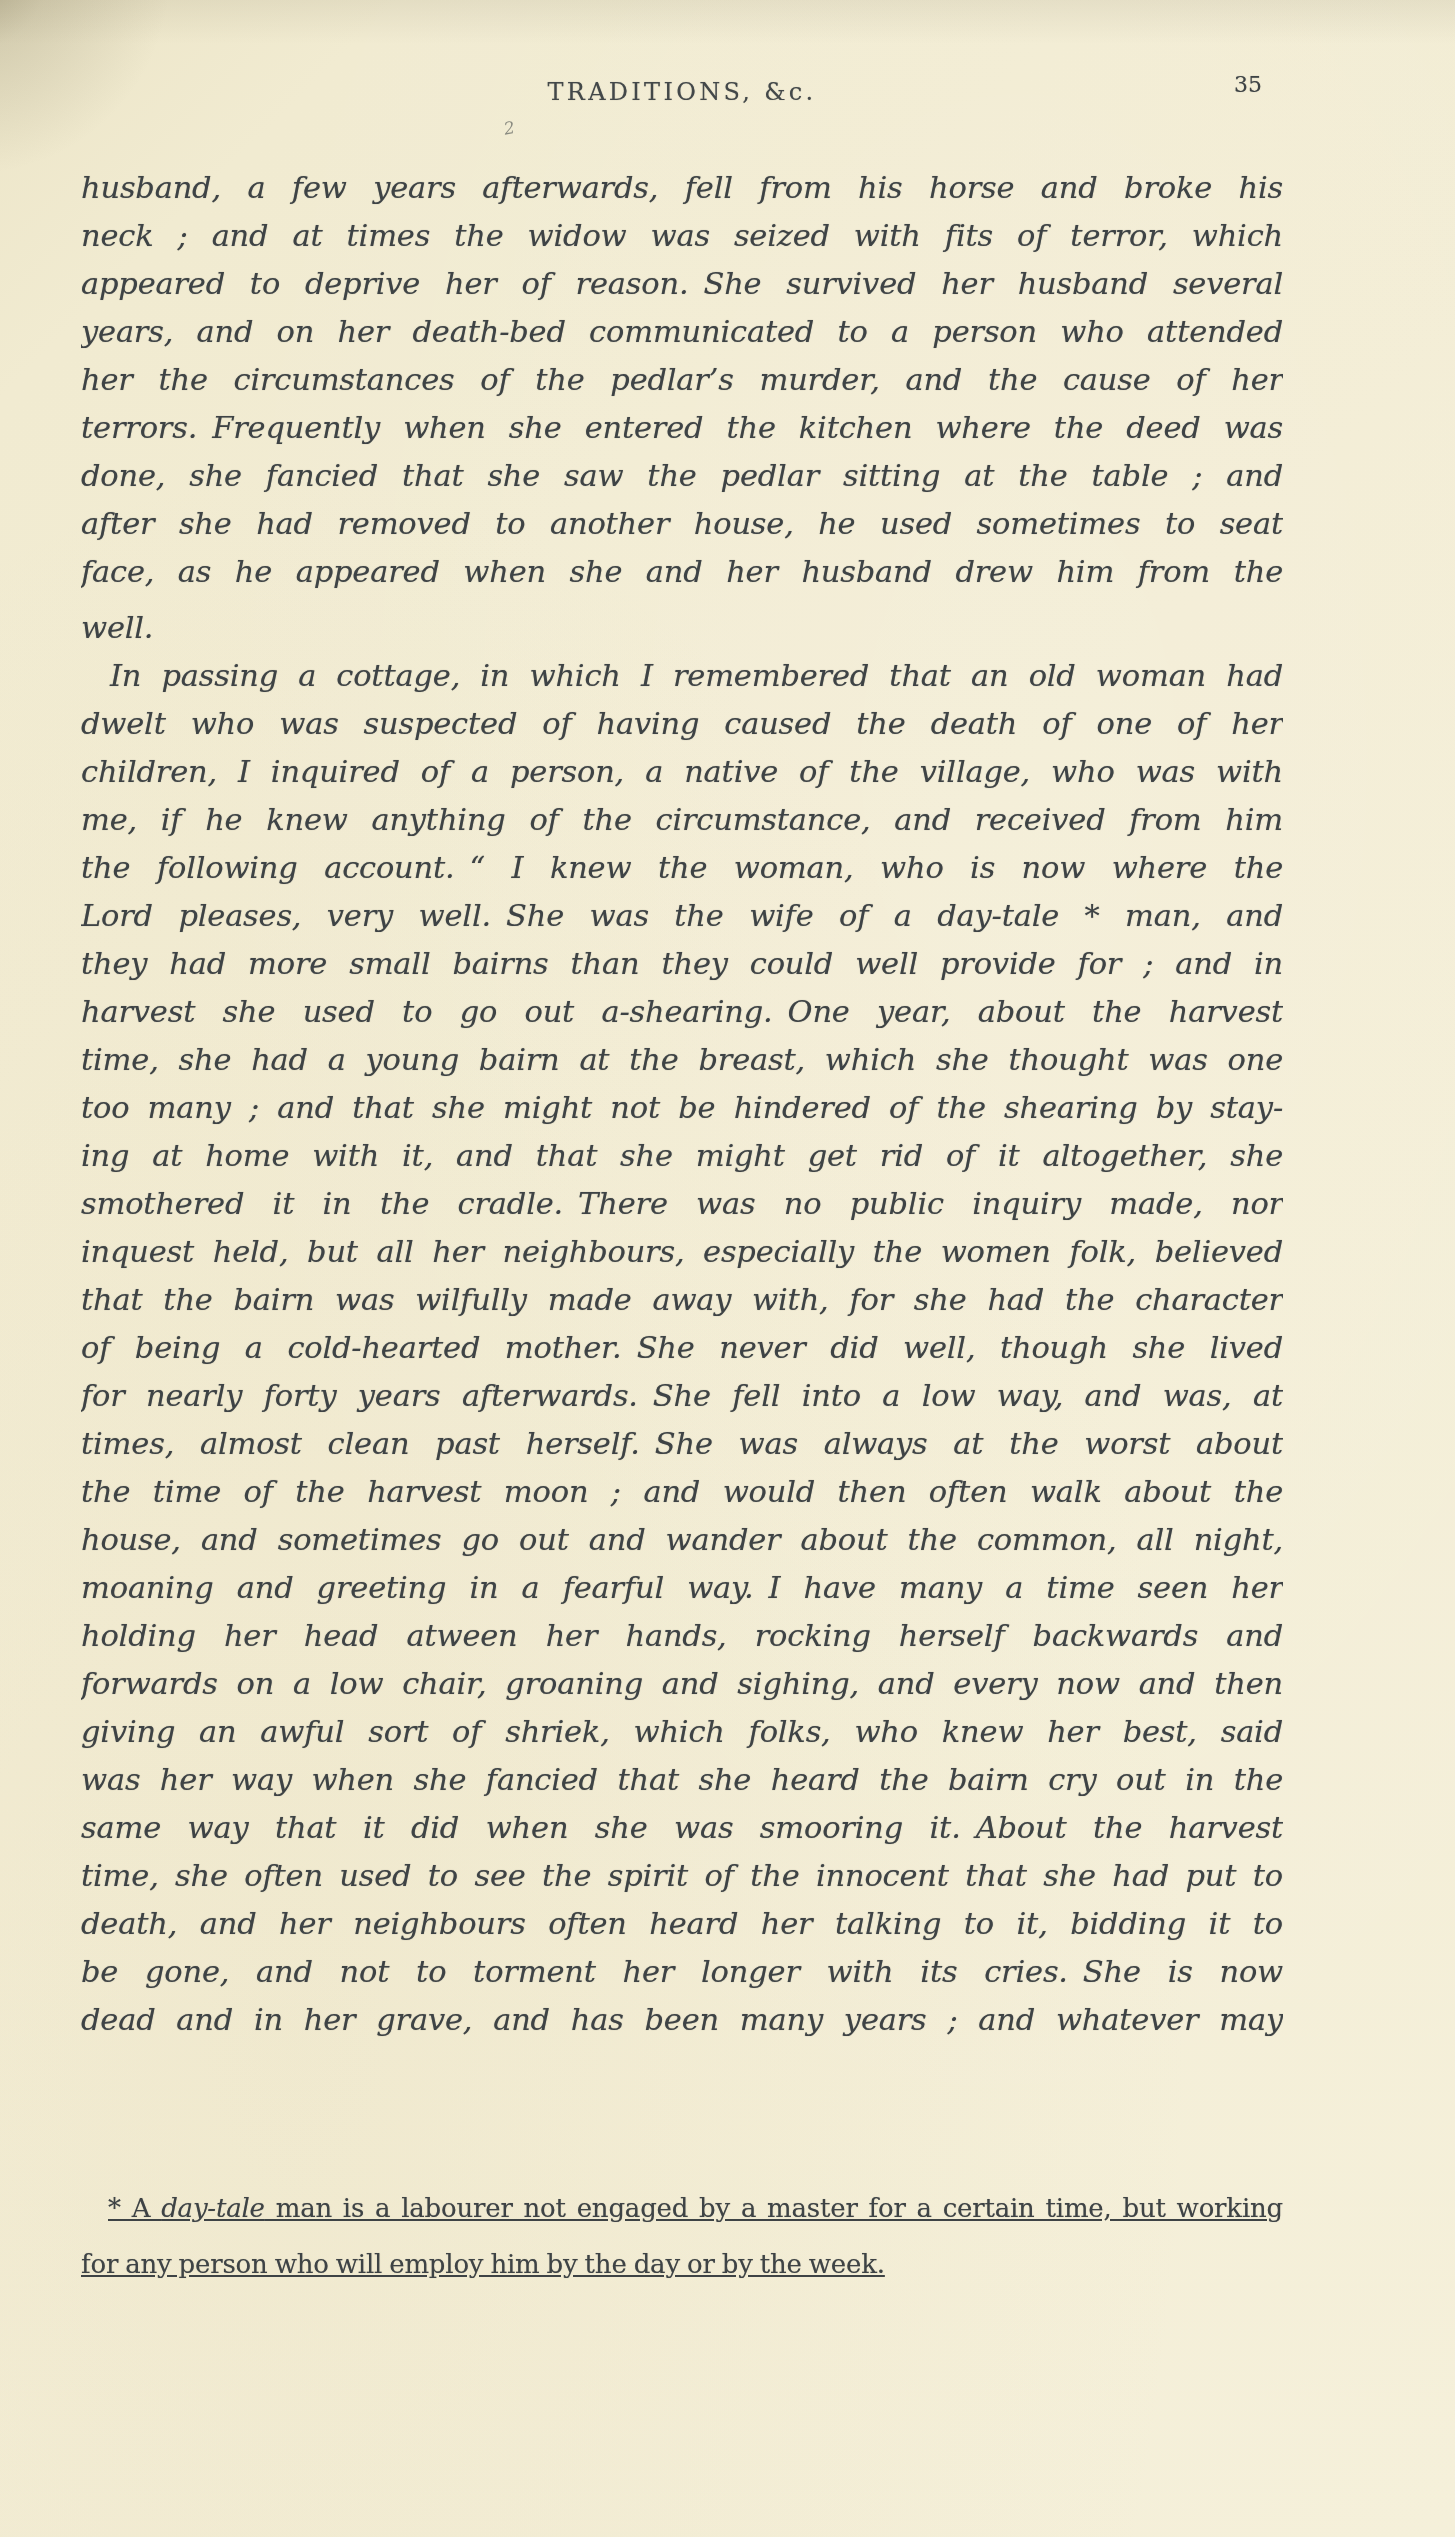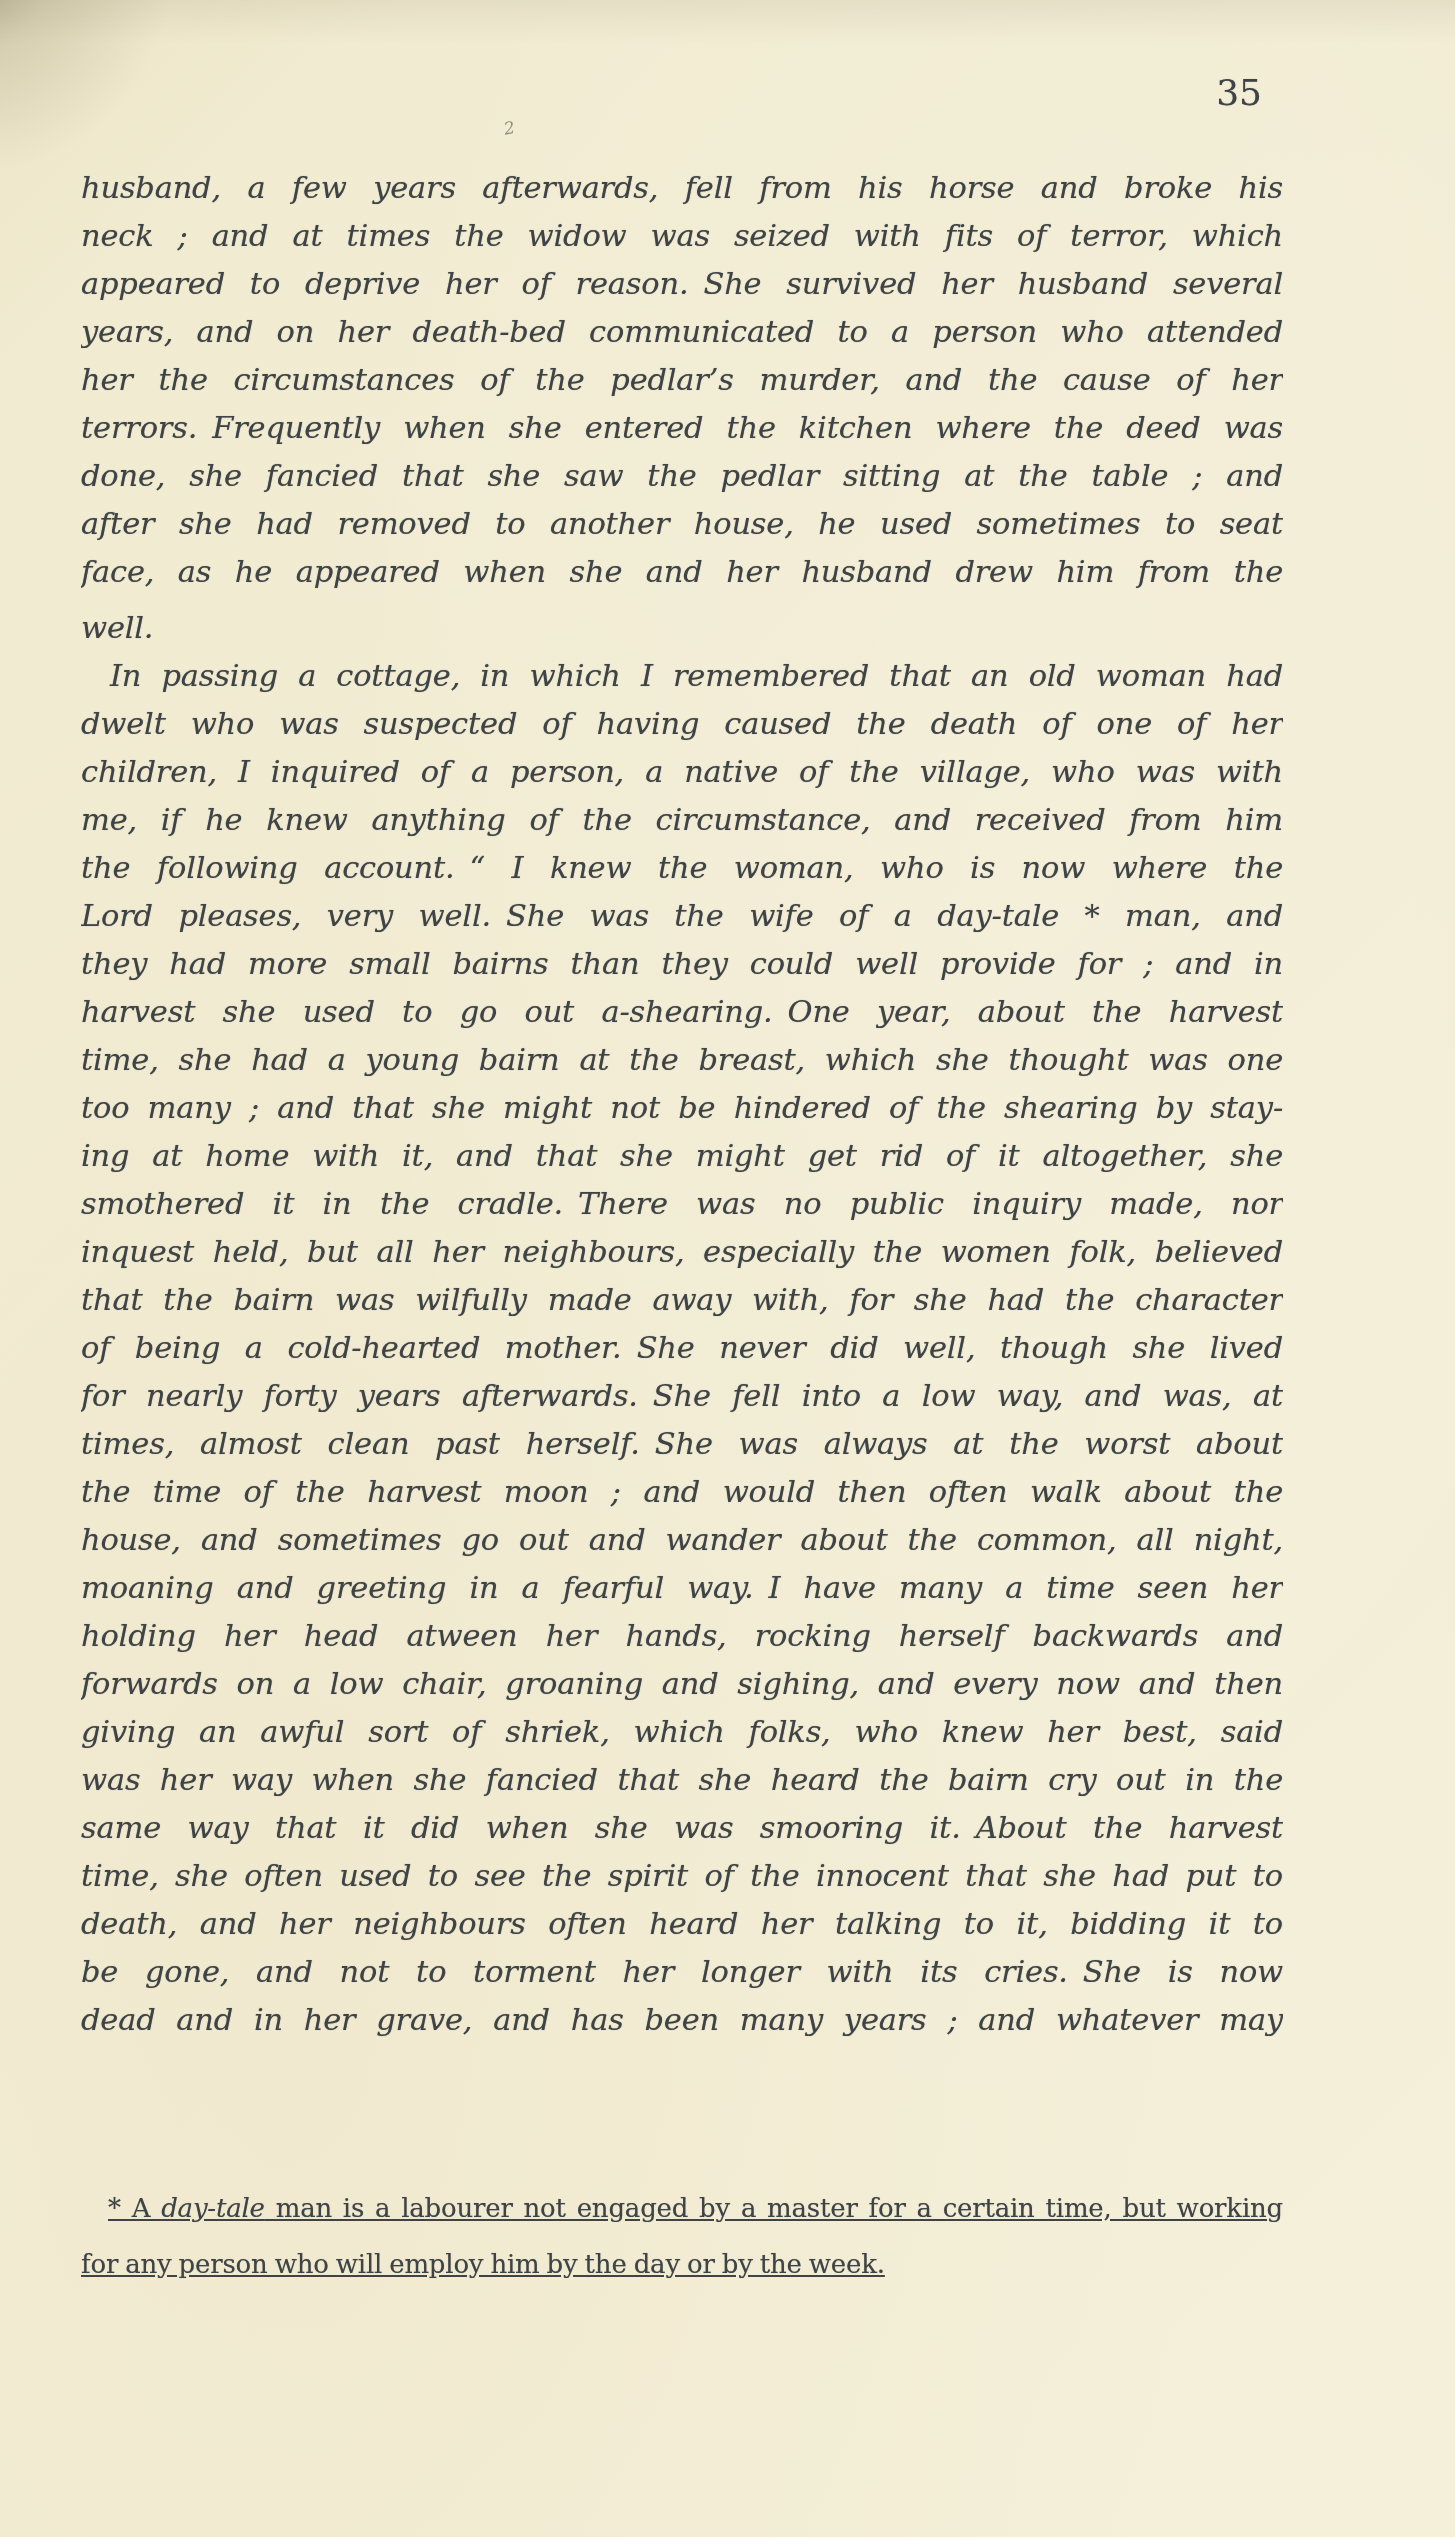--- a/index.html
+++ b/index.html
@@ -24,21 +24,21 @@
   }
   .running-title {
     position: absolute; left: 0; right: 0; top: 1.9px;
     text-align: center;
     font-size: 24px; letter-spacing: 3.3px;
     color: #434849;
     text-shadow: 0 0 1px rgba(62,67,69,0.40);
   }
   .page-number {
     position: absolute; right: 21px; top: -3.8px;
-    font-size: 36px; color: #3e4345;
+    font-size: 22px; color: #3e4345;
     text-shadow: 0 0 1px rgba(62,67,69,0.40);
   }
   .press-figure {
     position: absolute; left: 504px; top: 118px;
     font-size: 17px; font-style: italic;
     color: #4c5150; opacity: 0.62;
     transform: rotate(-10deg);
   }
   .body-block {
     position: absolute; top: 164px; left: 81px; width: 1202px;
@@ -62,20 +62,21 @@
   }
   .footnote .line.indent { padding-left: 27px; }
   .it { font-style: italic; }
 </style>
 </head>
 <body>
 
 <div class="page">
 
   <div class="header">
+    <div class="running-title">TRADITIONS, &amp;c.</div>
     <div class="page-number">35</div>
   </div>
 
   <div class="press-figure">2</div>
 
   <div class="body-block">
     <div class="para">
         <div class="line">husband, a few years afterwards, fell from his horse and broke his</div>
         <div class="line">neck ; and at times the widow was seized with fits of terror, which</div>
         <div class="line">appeared to deprive her of reason. She survived her husband several</div>

